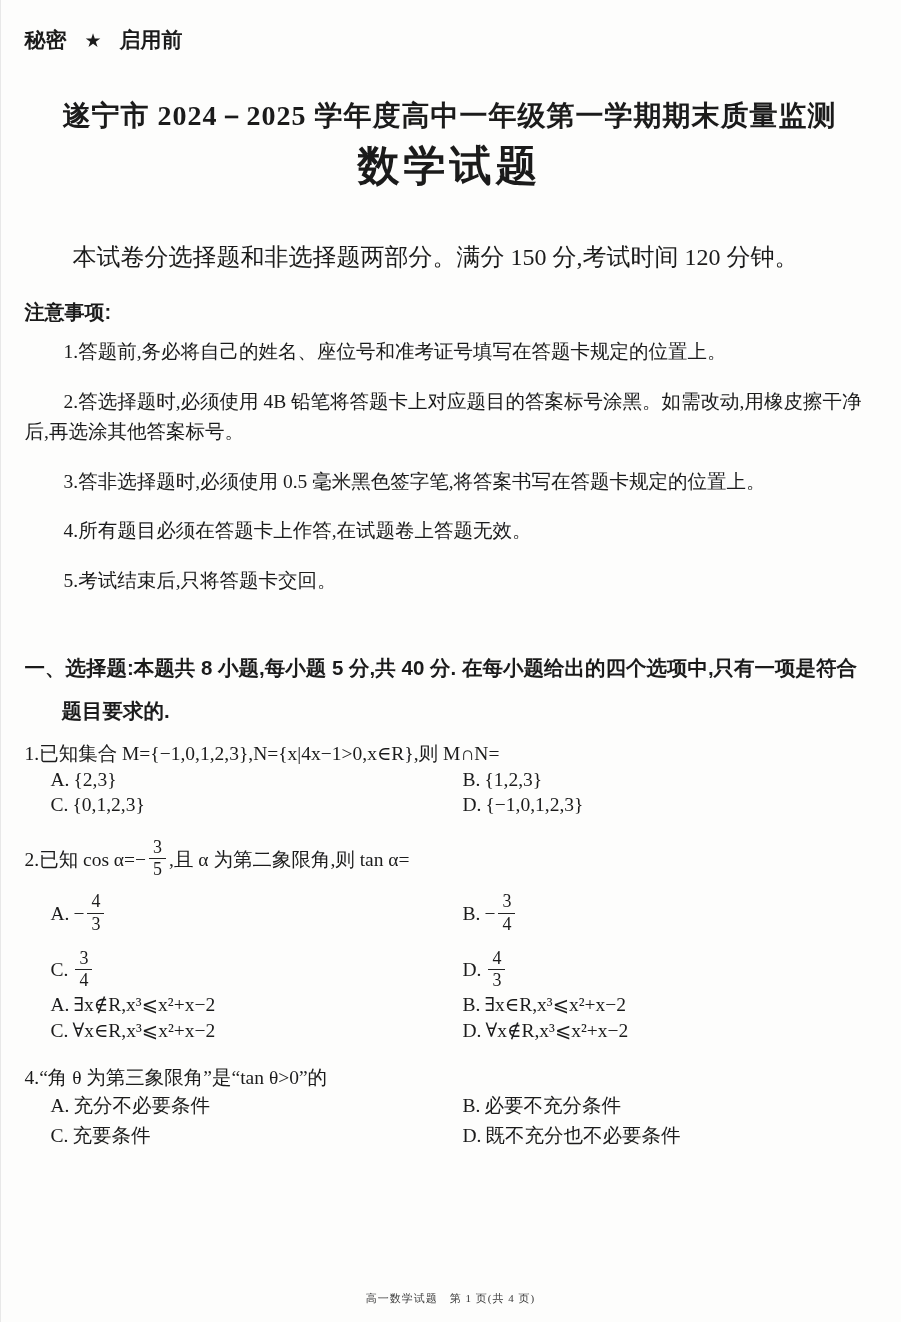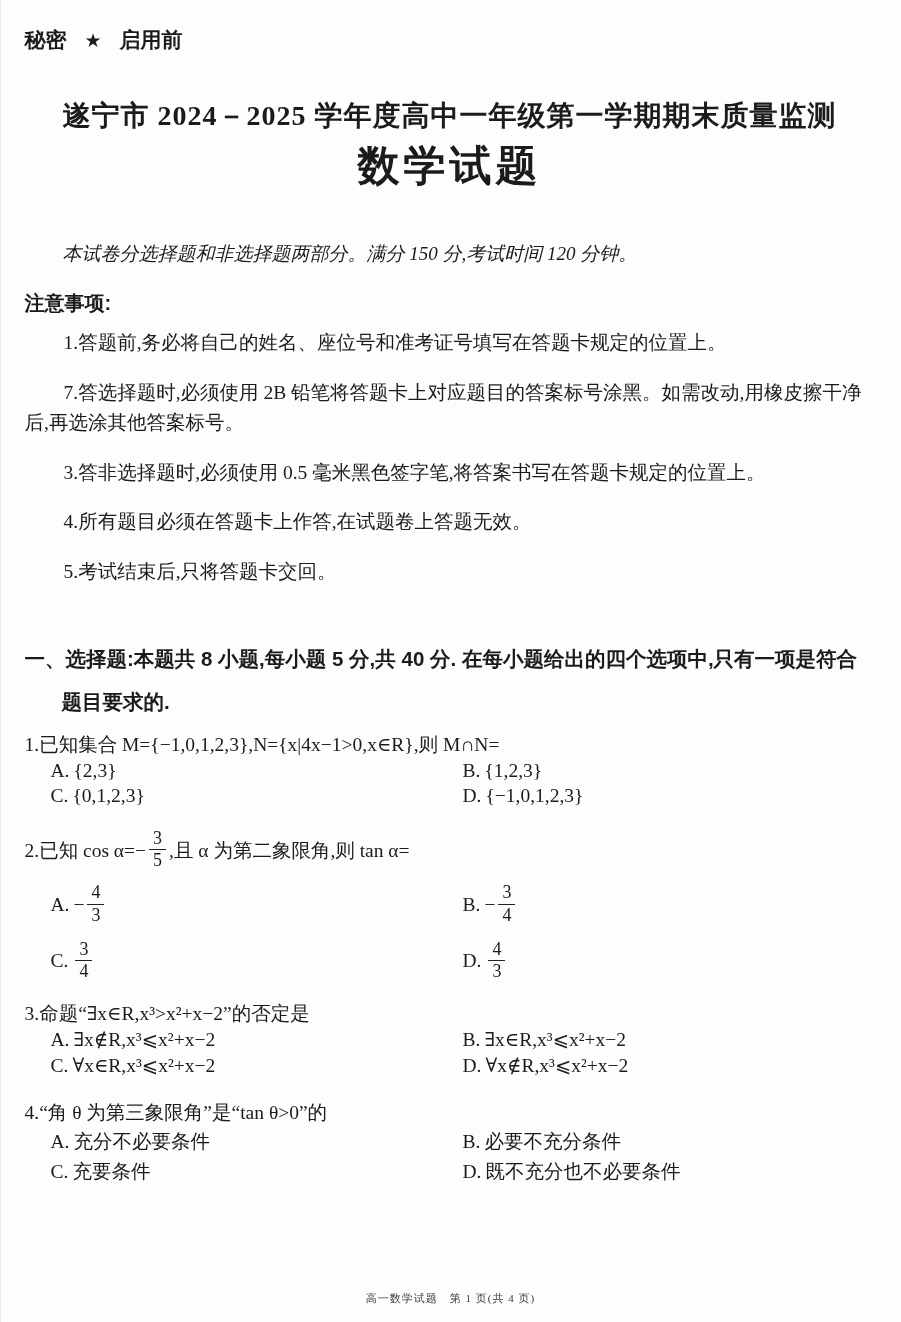--- a/index.html
+++ b/index.html
@@ -39,24 +39,23 @@
     margin-top: 8px;
     text-align: center;
     font-size: 42px;
     font-weight: 700;
     letter-spacing: 4px;
     line-height: 1.2;
   }
   
   .intro {
     margin-top: 50px;
-    font-size: 19px;
+    font-size: 24px;
     line-height: 1.4;
     text-indent: 2em;
-    font-style: italic;
   }
   .notice-heading {
     margin-top: 22px;
     font-family: "Liberation Sans", "DejaVu Sans", sans-serif;
     font-weight: 700;
     font-size: 20px;
   }
   .notice-item {
     margin-top: 11px;
     font-size: 19.5px;
@@ -124,21 +123,21 @@
     <span>启用前</span>
   </div>
 
   <div class="title1">遂宁市 2024－2025 学年度高中一年级第一学期期末质量监测</div>
   <div class="title2">数学试题</div>
 
   <p class="intro">本试卷分选择题和非选择题两部分。满分 150 分,考试时间 120 分钟。</p>
 
   <div class="notice-heading">注意事项:</div>
   <p class="notice-item">1.答题前,务必将自己的姓名、座位号和准考证号填写在答题卡规定的位置上。</p>
-  <p class="notice-item">7.答选择题时,必须使用 2B 铅笔将答题卡上对应题目的答案标号涂黑。如需改动,用橡皮擦干净后,再选涂其他答案标号。</p>
+  <p class="notice-item">2.答选择题时,必须使用 4B 铅笔将答题卡上对应题目的答案标号涂黑。如需改动,用橡皮擦干净后,再选涂其他答案标号。</p>
   <p class="notice-item gap">3.答非选择题时,必须使用 0.5 毫米黑色签字笔,将答案书写在答题卡规定的位置上。</p>
   <p class="notice-item gap">4.所有题目必须在答题卡上作答,在试题卷上答题无效。</p>
   <p class="notice-item">5.考试结束后,只将答题卡交回。</p>
 
   <div class="section-heading">一、选择题:本题共 8 小题,每小题 5 分,共 40 分. 在每小题给出的四个选项中,只有一项是符合题目要求的.</div>
 
   <div class="question q1">
     <div class="q-stem">1.已知集合 M={−1,0,1,2,3},N={x|4x−1&gt;0,x∈R},则 M∩N=</div>
     <div class="options">
       <div class="opt">
@@ -170,21 +169,20 @@
       <div class="opt">
         <span class="lbl">C.</span><span></span><span class="frac"><span class="fnum">3</span><span class="fden">4</span></span>
       </div>
       <div class="opt">
         <span class="lbl">D.</span><span></span><span class="frac"><span class="fnum">4</span><span class="fden">3</span></span>
       </div>
     </div>
   </div>
 
   <div class="question q3">
-    <div class="q-stem">3.命题“∃x∈R,x³&gt;x²+x−2”的否定是</div>
     <div class="options">
       <div class="opt">
         <span class="lbl">A.</span><span>∃x∉R,x³⩽x²+x−2</span>
       </div>
       <div class="opt">
         <span class="lbl">B.</span><span>∃x∈R,x³⩽x²+x−2</span>
       </div>
       <div class="opt">
         <span class="lbl">C.</span><span>∀x∈R,x³⩽x²+x−2</span>
       </div>

